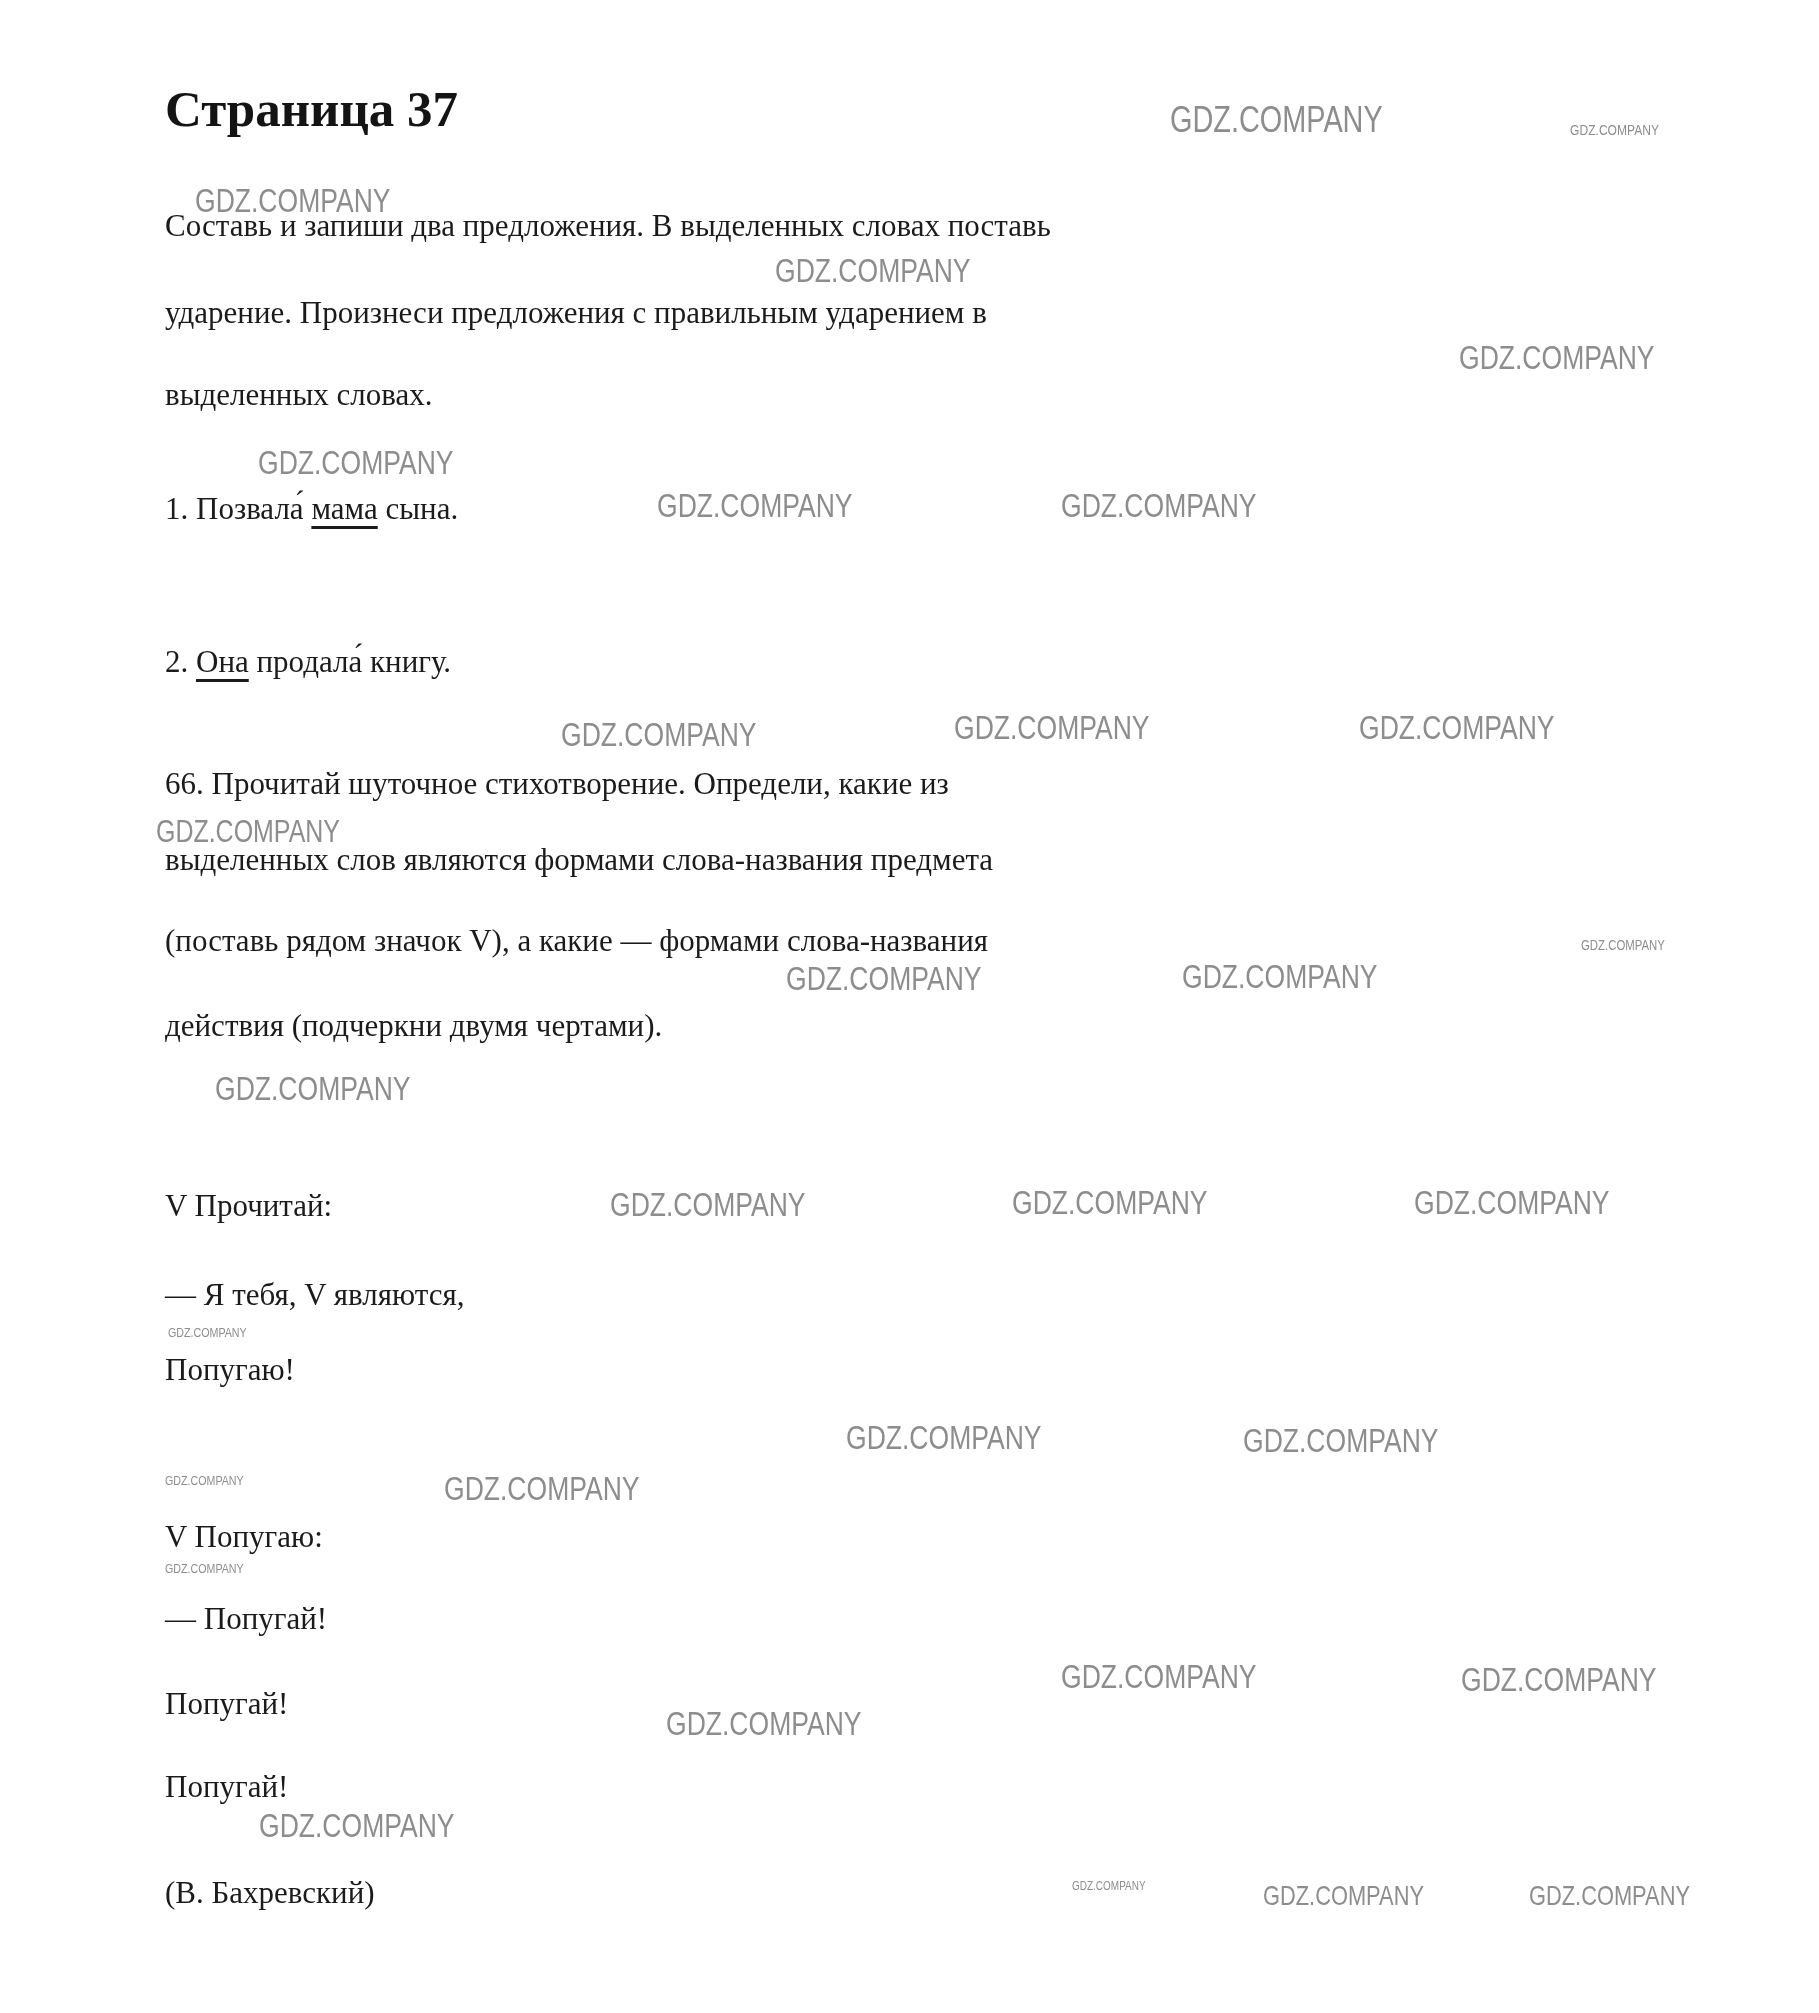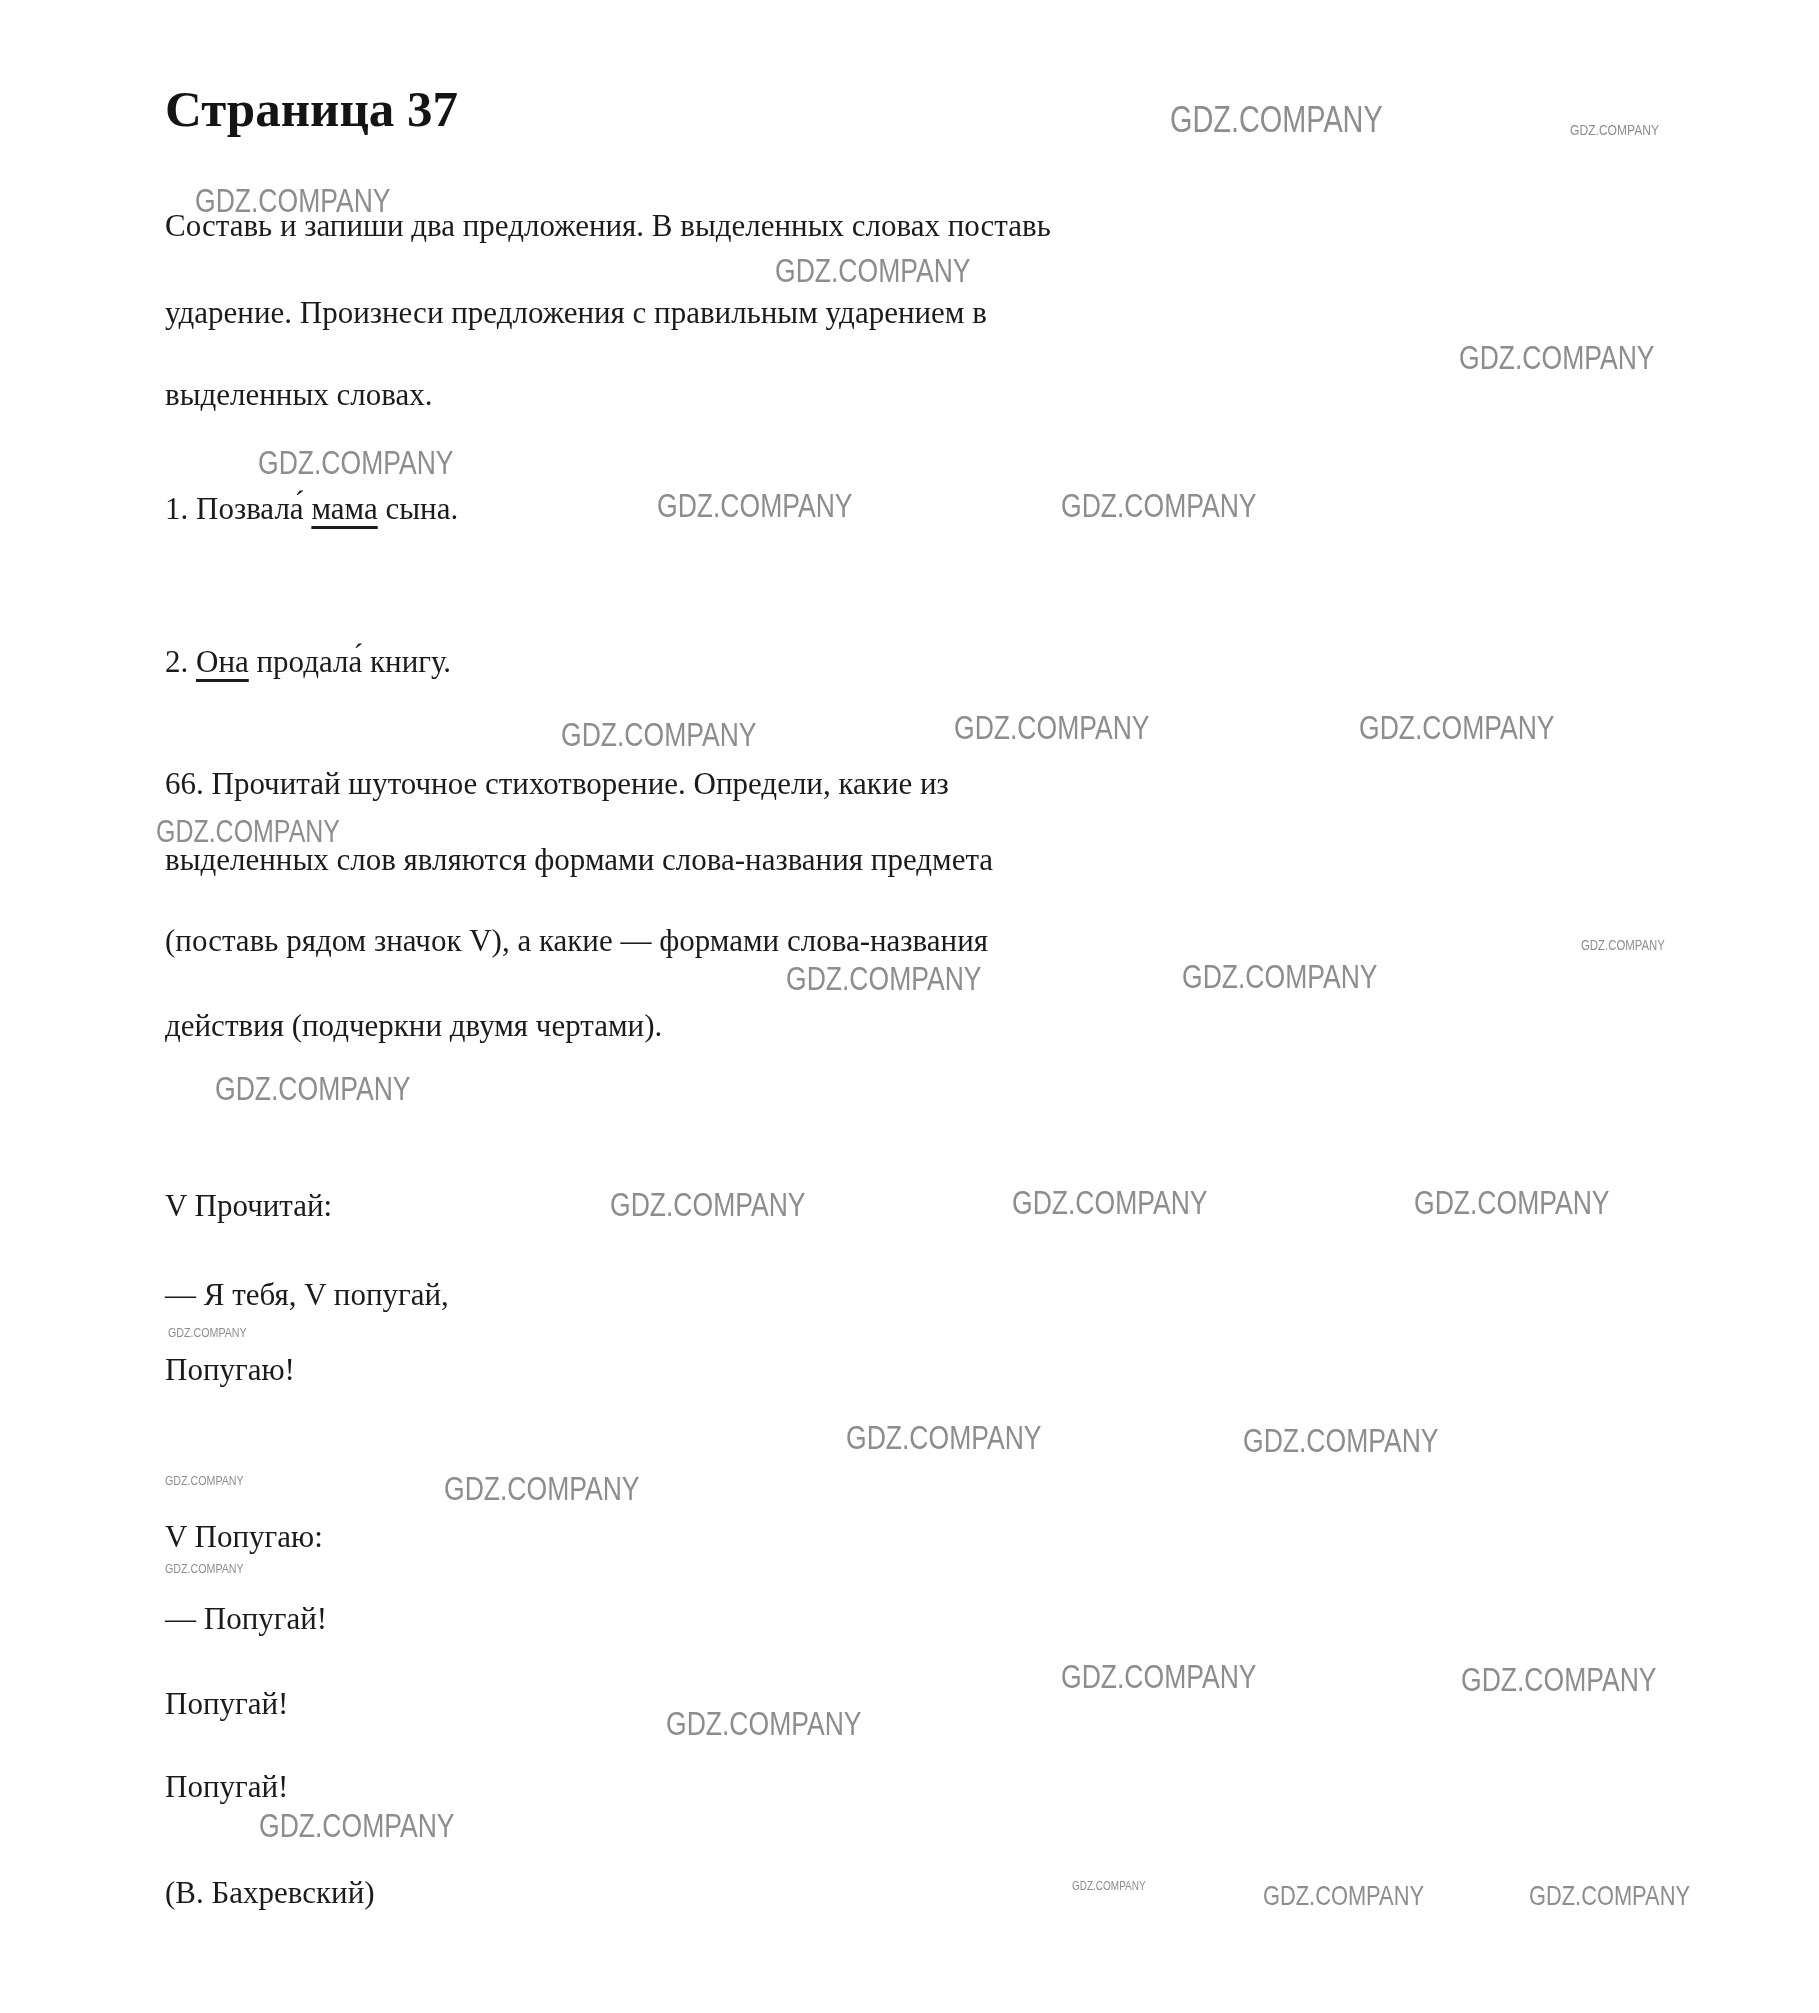--- a/index.html
+++ b/index.html
@@ -58,21 +58,21 @@
   <div class="tline" style="top:491px"><span>1. Позвала́ </span><span class="under">мама</span><span> сына.</span></div>
 
   <div class="tline" style="top:644px"><span>2. </span><span class="under">Она</span><span> продала́ книгу.</span></div>
 
   <div class="tline" style="top:766px">66. Прочитай шуточное стихотворение. Определи, какие из</div>
   <div class="tline" style="top:842px">выделенных слов являются формами слова-названия предмета</div>
   <div class="tline" style="top:923px">(поставь рядом значок V), а какие — формами слова-названия</div>
   <div class="tline" style="top:1008px">действия (подчеркни двумя чертами).</div>
 
   <div class="tline" style="top:1188px">V Прочитай:</div>
-  <div class="tline" style="top:1277px">— Я тебя, V попугай,</div>
+  <div class="tline" style="top:1277px">— Я тебя, V являются,</div>
   <div class="tline" style="top:1352px">Попугаю!</div>
   <div class="tline" style="top:1519px">V Попугаю:</div>
   <div class="tline" style="top:1601px">— Попугай!</div>
   <div class="tline" style="top:1686px">Попугай!</div>
   <div class="tline" style="top:1769px">Попугай!</div>
 
   <div class="tline" style="top:1875px">(В. Бахревский)</div>
 
   <div class="wm" style="left:1142px;top:99px;font-size:37px">GDZ.COMPANY</div>
   <div class="wm" style="left:1542px;top:121px;font-size:15.5px">GDZ.COMPANY</div>

